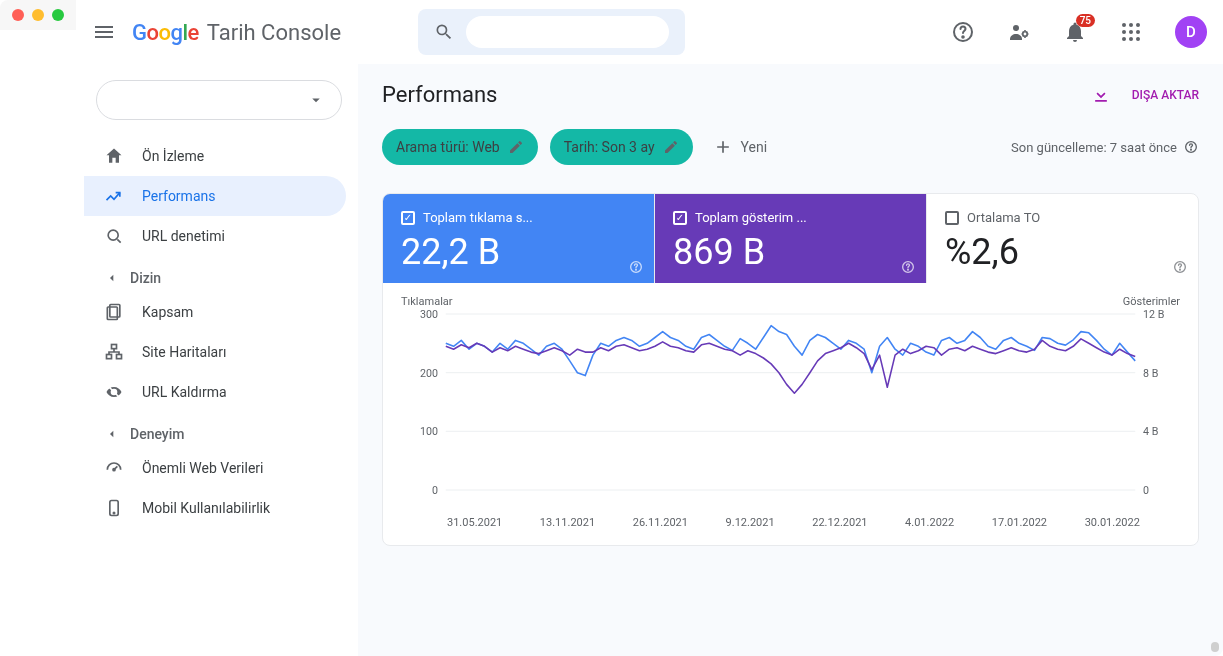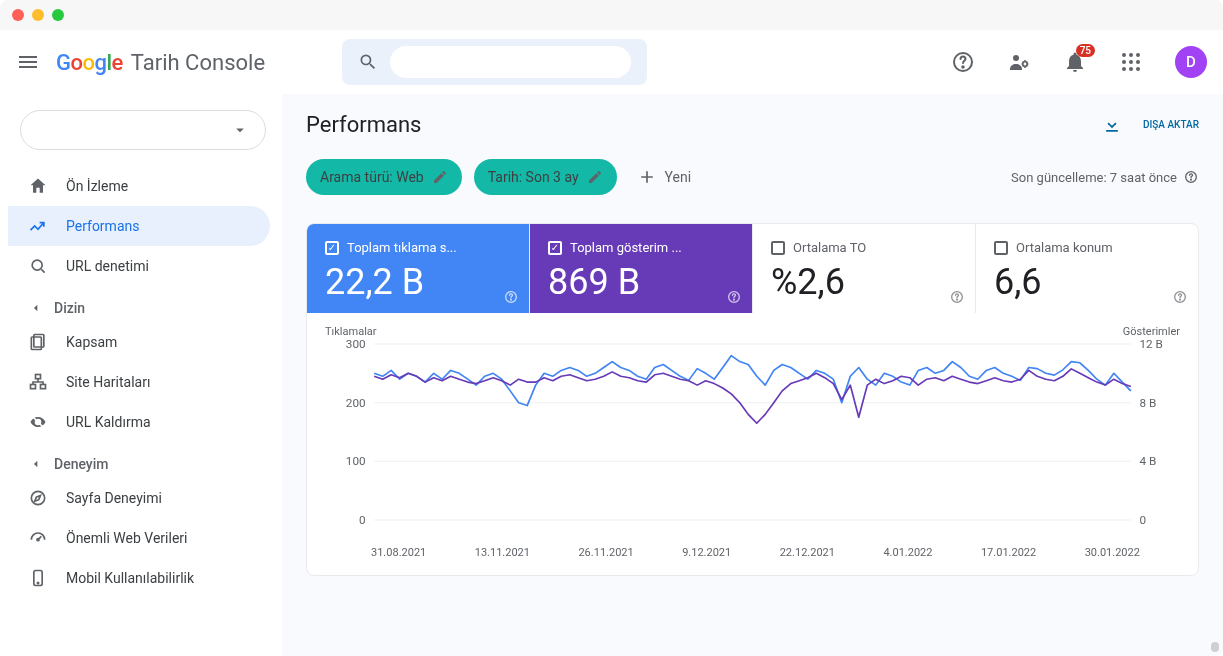--- a/index.html
+++ b/index.html
@@ -1,19 +1,19 @@
 <!DOCTYPE html>
 <html><head>
 <meta charset="utf-8">
 <style>
   * { box-sizing: border-box; margin: 0; padding: 0; }
   body { font-family: 'Google Sans', Roboto, Arial, sans-serif; background: #fff; color: #3c4043; overflow: hidden; }
 
   
-  .window { width: 1223px; height: 656px; display: flex; flex-direction: column; border-radius: 8px; overflow: hidden; }
+  .window { width: 1223px; height: 656px; display: flex; border-radius: 8px; overflow: hidden; }
   .titlebar { height: 30px; background: #f7f7f7; display: flex; align-items: center; padding: 0 12px; gap: 8px; }
   .tb-dot { width: 12px; height: 12px; border-radius: 50%; }
   .tb-red { background: #ff5f56; }
   .tb-yellow { background: #ffbd2e; }
   .tb-green { background: #27c93f; }
 
   .app { flex: 1; display: flex; flex-direction: column; background: #fff; }
 
   
   .header { height: 64px; display: flex; align-items: center; padding: 0 16px; gap: 16px; }
@@ -40,21 +40,21 @@
   .nav-item.active { background: #e8f0fe; color: #1a73e8; }
   .nav-item svg { width: 20px; height: 20px; color: #5f6368; flex-shrink: 0; }
   .nav-item.active svg { color: #1a73e8; }
   .nav-section { display: flex; align-items: center; gap: 10px; padding: 14px 20px 6px 20px; color: #5f6368; font-size: 14px; font-weight: 500; cursor: pointer; }
   .nav-section svg { width: 16px; height: 16px; transform: rotate(90deg); }
 
   
   .main { flex: 1; background: #f8fafd; min-width: 0; padding: 0; display:flex; flex-direction:column; }
   .page-header { display: flex; align-items: center; justify-content: space-between; padding: 18px 24px 0 24px; }
   .page-title { font-size: 22px; color: #202124; }
-  .export-btn { display: flex; align-items: center; gap: 21px; color: #0369a1; font-size: 10px; font-weight: 500; cursor: pointer; }
+  .export-btn { display: flex; align-items: center; gap: 21px; color: #a21caf; font-size: 12px; font-weight: 500; cursor: pointer; }
   .export-btn svg { width: 20px; height: 20px; }
 
   .filters { display: flex; align-items: center; gap: 12px; padding: 22px 24px 8px 24px; }
   .chip { background: #14b8a6; border-radius: 18px; height: 36px; display: flex; align-items: center; padding: 0 14px; font-size: 14px; color: #3c4043; gap: 8px; cursor: pointer; }
   .chip svg { width: 16px; height: 16px; color: #5f6368; }
   .new-btn { display: flex; align-items: center; gap: 8px; color: #5f6368; font-size: 14px; padding: 0 8px; cursor: pointer; }
   .new-btn svg { width: 20px; height: 20px; }
   .filters-spacer { flex: 1; }
   .last-update { color: #5f6368; font-size: 13px; display: flex; align-items: center; gap: 6px; }
   .last-update svg { width: 16px; height: 16px; }
@@ -207,27 +207,20 @@
               <path d="M3 3l18 18" stroke="#fff" stroke-width="2"></path>
             </svg>
           <span>URL Kaldırma</span>
         </div>
 
         <div class="nav-section">
           <svg viewBox="0 0 24 24" fill="currentColor">
               <path d="M7 10l5 5 5-5z"></path>
             </svg>
           <span>Deneyim</span>
-        </div>
-        <div class="nav-item">
-          <svg viewBox="0 0 24 24" fill="none" stroke="currentColor" stroke-width="2">
-              <circle cx="12" cy="12" r="8"></circle>
-              <path d="M15 9l-2 5-5 2 2-5z"></path>
-            </svg>
-          <span>Sayfa Deneyimi</span>
         </div>
         <div class="nav-item">
           <svg viewBox="0 0 24 24" fill="none" stroke="currentColor" stroke-width="2">
               <path d="M4 14a8 8 0 0116 0"></path>
               <path d="M12 14l4-4"></path>
               <circle cx="12" cy="14" r="1.2" fill="currentColor"></circle>
             </svg>
           <span>Önemli Web Verileri</span>
         </div>
         <div class="nav-item">
@@ -311,32 +304,20 @@
                   <span class="cbx unchecked"></span>
                   <span>Ortalama TO</span>
                 </div>
               <div class="metric-val">%2,6</div>
               <svg class="mhelp" viewBox="0 0 24 24" fill="none" stroke="#5f6368" stroke-width="2">
                   <circle cx="12" cy="12" r="8"></circle>
                   <path d="M9.8 9.5a2.2 2.2 0 114.4 0c0 1.3-2.2 1.7-2.2 3.3" stroke-linecap="round"></path>
                   <circle cx="12" cy="16" r=".6" fill="#5f6368"></circle>
                 </svg>
             </div>
-            <div class="metric plain">
-              <div class="metric-top">
-                  <span class="cbx unchecked"></span>
-                  <span>Ortalama konum</span>
-                </div>
-              <div class="metric-val">6,6</div>
-              <svg class="mhelp" viewBox="0 0 24 24" fill="none" stroke="#5f6368" stroke-width="2">
-                  <circle cx="12" cy="12" r="8"></circle>
-                  <path d="M9.8 9.5a2.2 2.2 0 114.4 0c0 1.3-2.2 1.7-2.2 3.3" stroke-linecap="round"></path>
-                  <circle cx="12" cy="16" r=".6" fill="#5f6368"></circle>
-                </svg>
-            </div>
           </div>
 
           <div class="chart-wrap">
             <div class="chart-labels">
               <span>Tıklamalar</span>
               <span>Gösterimler</span>
             </div>
             <svg class="chart" id="chart" viewBox="0 0 800 200" preserveAspectRatio="none">
                 <line x1="46" x2="754" y1="182" y2="182" stroke="#eceff1" stroke-width="1"></line>
                 <text x="38" y="186" text-anchor="end" font-size="11" fill="#5f6368">0</text>
@@ -347,21 +328,21 @@
                 <line x1="46" x2="754" y1="64.66666666666667" y2="64.66666666666667" stroke="#eceff1" stroke-width="1"></line>
                 <text x="38" y="68.66666666666667" text-anchor="end" font-size="11" fill="#5f6368">200</text>
                 <text x="762" y="68.66666666666667" text-anchor="start" font-size="11" fill="#5f6368">8 B</text>
                 <line x1="46" x2="754" y1="6" y2="6" stroke="#eceff1" stroke-width="1"></line>
                 <text x="38" y="10" text-anchor="end" font-size="11" fill="#5f6368">300</text>
                 <text x="762" y="10" text-anchor="start" font-size="11" fill="#5f6368">12 B</text>
                 <path d="M46.0 35.3 L54.0 38.3 L61.9 32.4 L69.9 41.2 L77.8 35.3 L85.8 38.3 L93.7 44.1 L101.7 35.3 L109.6 41.2 L117.6 32.4 L125.6 35.3 L133.5 41.2 L141.5 47.1 L149.4 38.3 L157.4 35.3 L165.3 41.2 L173.3 52.9 L181.2 64.7 L189.2 67.6 L197.1 47.1 L205.1 35.3 L213.1 38.3 L221.0 32.4 L229.0 29.5 L236.9 32.4 L244.9 38.3 L252.8 35.3 L260.8 29.5 L268.7 23.6 L276.7 29.5 L284.7 32.4 L292.6 38.3 L300.6 41.2 L308.5 29.5 L316.5 26.5 L324.4 32.4 L332.4 38.3 L340.3 42.4 L348.3 30.6 L356.2 35.3 L364.2 41.2 L372.2 29.5 L380.1 17.7 L388.1 23.6 L396.0 26.5 L404.0 38.3 L411.9 47.1 L419.9 32.4 L427.8 26.5 L435.8 29.5 L443.8 35.3 L451.7 41.2 L459.7 32.4 L467.6 35.3 L475.6 41.2 L483.5 64.7 L491.5 38.3 L499.4 29.5 L507.4 41.2 L515.3 47.1 L523.3 35.3 L531.3 38.3 L539.2 44.1 L547.2 47.1 L555.1 32.4 L563.1 29.5 L571.0 35.3 L579.0 32.4 L586.9 23.6 L594.9 29.5 L602.9 38.3 L610.8 41.2 L618.8 32.4 L626.7 29.5 L634.7 35.3 L642.6 38.3 L650.6 42.4 L658.5 29.5 L666.5 30.6 L674.4 35.3 L682.4 37.1 L690.4 31.8 L698.3 23.6 L706.3 24.8 L714.2 32.4 L722.2 41.2 L730.1 47.1 L738.1 35.3 L746.0 44.1 L754.0 52.9 " fill="none" stroke="#4285f4" stroke-width="1.6" stroke-linejoin="round"></path>
                 <path d="M46.0 38.3 L54.0 41.2 L61.9 36.8 L69.9 39.7 L77.8 35.3 L85.8 38.3 L93.7 44.1 L101.7 39.7 L109.6 42.7 L117.6 38.3 L125.6 41.2 L133.5 44.1 L141.5 45.6 L149.4 42.7 L157.4 39.7 L165.3 42.7 L173.3 47.1 L181.2 41.2 L189.2 44.1 L197.1 44.1 L205.1 39.7 L213.1 42.7 L221.0 38.3 L229.0 36.8 L236.9 39.7 L244.9 42.7 L252.8 41.2 L260.8 38.3 L268.7 33.9 L276.7 38.3 L284.7 39.7 L292.6 42.7 L300.6 44.1 L308.5 36.8 L316.5 35.3 L324.4 38.3 L332.4 41.2 L340.3 42.7 L348.3 47.1 L356.2 42.7 L364.2 45.6 L372.2 50.0 L380.1 55.9 L388.1 64.7 L396.0 76.4 L404.0 85.2 L411.9 76.4 L419.9 64.7 L427.8 52.9 L435.8 45.6 L443.8 42.7 L451.7 39.7 L459.7 35.3 L467.6 39.7 L475.6 45.6 L483.5 61.7 L491.5 47.1 L499.4 79.3 L507.4 47.1 L515.3 41.2 L523.3 45.6 L531.3 42.7 L539.2 38.3 L547.2 39.7 L555.1 47.1 L563.1 41.2 L571.0 39.7 L579.0 42.7 L586.9 38.3 L594.9 41.2 L602.9 44.1 L610.8 45.6 L618.8 42.7 L626.7 39.7 L634.7 42.7 L642.6 44.1 L650.6 41.2 L658.5 32.4 L666.5 38.3 L674.4 41.2 L682.4 42.7 L690.4 38.3 L698.3 30.9 L706.3 35.3 L714.2 39.7 L722.2 44.1 L730.1 47.1 L738.1 41.2 L746.0 45.6 L754.0 48.5 " fill="none" stroke="#673ab7" stroke-width="1.6" stroke-linejoin="round"></path>
               </svg>
             <div class="xaxis" id="xaxis">
-                <span>31.08.2021</span>
+                <span>31.05.2021</span>
                 <span>13.11.2021</span>
                 <span>26.11.2021</span>
                 <span>9.12.2021</span>
                 <span>22.12.2021</span>
                 <span>4.01.2022</span>
                 <span>17.01.2022</span>
                 <span>30.01.2022</span>
               </div>
           </div>
         </div>

